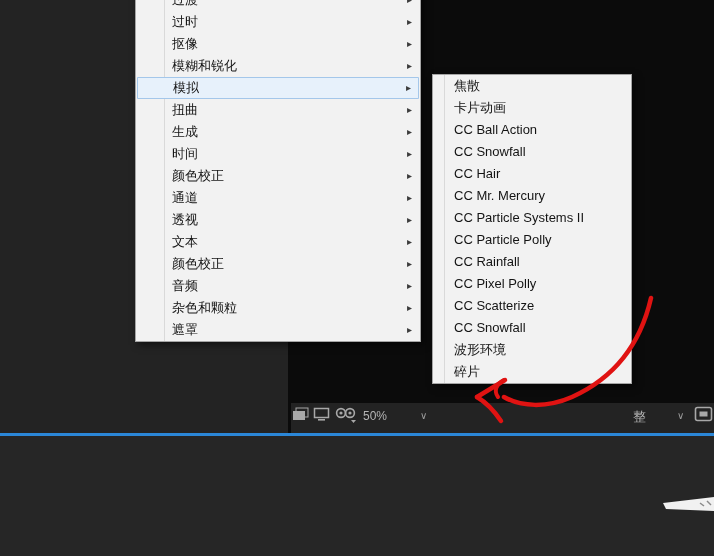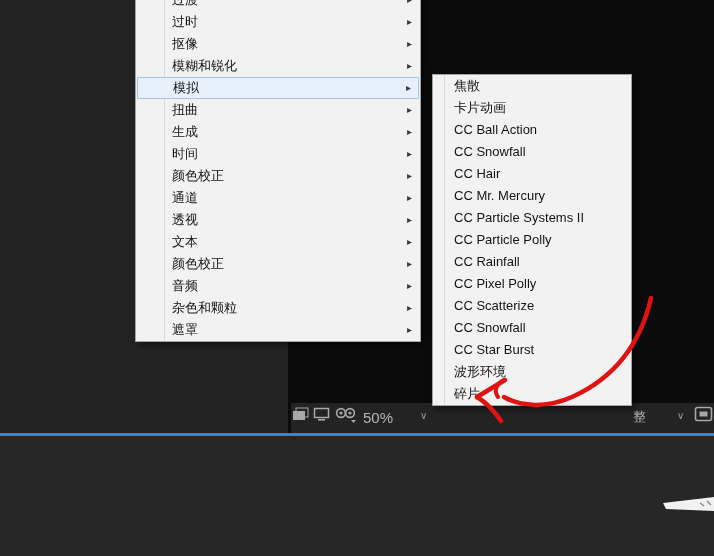--- a/index.html
+++ b/index.html
@@ -20,21 +20,21 @@
   .mrow{position:relative;height:22px;line-height:22px;font-size:13px;color:#141414;z-index:1;}
   .mrow .mlabel{display:inline-block;}
   #effect-menu .mrow{padding-left:36px;}
   #sim-submenu .mrow{padding-left:21px;}
   .marr{position:absolute;right:8px;top:0;font-size:10px;color:#3c3c3c;}
   .hl{background:#e7f1fb;box-shadow:inset 0 0 0 1px #a4c7ea;border-radius:1px;margin:0 1px;}
   #effect-menu{left:135px;top:-12px;width:284px;}
   #sim-submenu{left:432px;top:74px;width:198px;}
 
   
-  .tbtxt{color:#b5b5b5;font-size:15px;}
+  .tbtxt{color:#b5b5b5;font-size:12px;}
   .chev{color:#9a9a9a;font-size:10px;}
   svg{display:block;} .z15{z-index:15;} .z30{z-index:30;pointer-events:none;}
 </style>
 </head>
 <body>
 
 <div id="canvas">
 
   <div id="left-panel" class="abs"></div>
 
@@ -125,21 +125,20 @@
     <div class="mrow"><span class="mlabel">CC Ball Action</span></div>
     <div class="mrow"><span class="mlabel">CC Snowfall</span></div>
     <div class="mrow"><span class="mlabel">CC Hair</span></div>
     <div class="mrow"><span class="mlabel">CC Mr. Mercury</span></div>
     <div class="mrow"><span class="mlabel">CC Particle Systems II</span></div>
     <div class="mrow"><span class="mlabel">CC Particle Polly</span></div>
     <div class="mrow"><span class="mlabel">CC Rainfall</span></div>
     <div class="mrow"><span class="mlabel">CC Pixel Polly</span></div>
     <div class="mrow"><span class="mlabel">CC Scatterize</span></div>
     <div class="mrow"><span class="mlabel">CC Snowfall</span></div>
-    <div class="mrow"><span class="mlabel">CC Star Burst</span></div>
     <div class="mrow"><span class="mlabel">波形环境</span></div>
     <div class="mrow"><span class="mlabel">碎片</span></div>
   </div>
 
   <span class="abs z15" style="left:660px;top:495px;">
     <svg width="54" height="17" viewBox="0 0 54 17">
       <polygon points="3,8 54,2 54,16 6,14" fill="#f1f1f1"></polygon>
       <line x1="40" y1="8" x2="44" y2="11" stroke="#8a8a8a" stroke-width="1.5"></line>
       <line x1="47" y1="6" x2="51" y2="10" stroke="#8a8a8a" stroke-width="1.5"></line>
     </svg>

